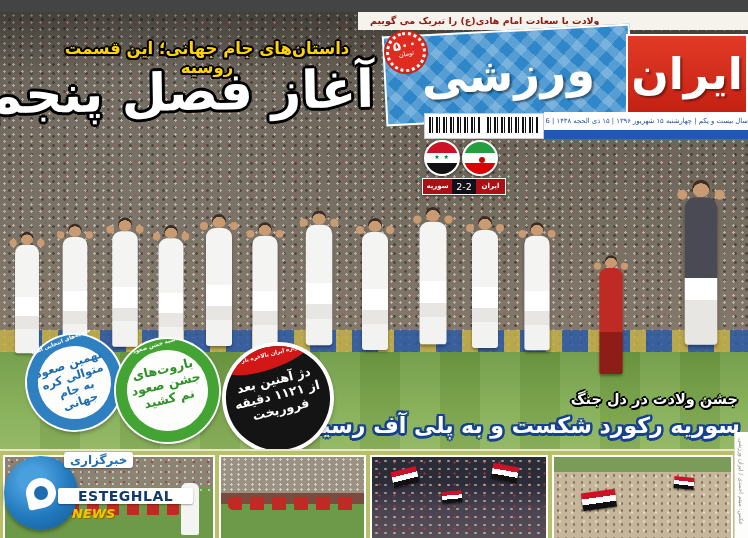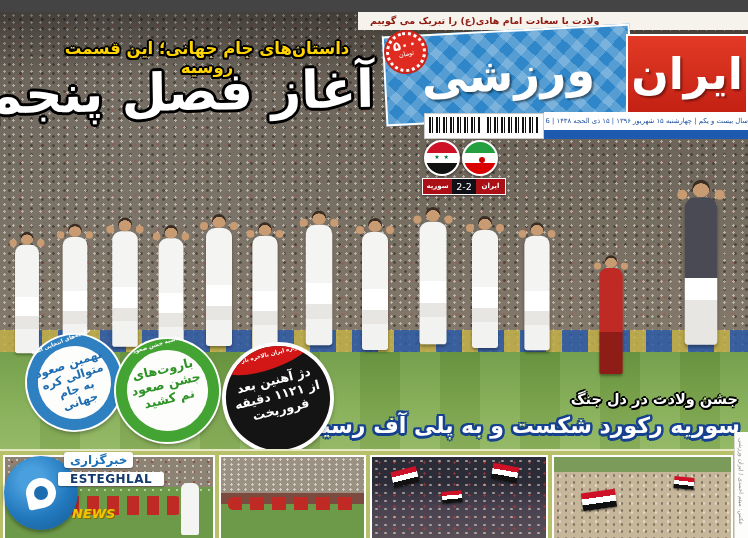--- a/index.html
+++ b/index.html
@@ -132,22 +132,22 @@
   
   .est-logo{left:0;top:440px;width:150px;height:96px;}
   .est-ball{position:absolute;left:4px;top:4px;width:74px;height:74px;border-radius:50%;
       background:radial-gradient(circle at 38% 32%,#4aa0dd 0 18%,#2279bd 55%,#155a93);
       box-shadow:0 2px 4px rgba(0,0,0,.4);}
   .est-ball::before{content:"";position:absolute;left:22px;top:22px;width:30px;height:30px;border-radius:50% 50% 50% 10%;
       background:#fff;transform:rotate(-12deg);}
   .est-ball::after{content:"";position:absolute;left:30px;top:30px;width:14px;height:14px;border-radius:50%;background:#1d6cb0;}
   .est-fa{position:absolute;left:64px;top:0;background:#fff;border-radius:3px;padding:1px 6px;
       color:#1d70b8;font-size:12px;font-weight:bold;direction:rtl;box-shadow:0 1px 2px rgba(0,0,0,.35);}
-  .est-en{position:absolute;left:58px;top:20px;background:#fff;border-radius:2px;padding:0 12px;
-      color:#123a6d;font-size:12px;font-weight:bold;letter-spacing:.5px;box-shadow:0 1px 2px rgba(0,0,0,.35);}
+  .est-en{position:absolute;left:58px;top:36px;background:#fff;border-radius:2px;padding:0 20px;
+      color:#123a6d;font-size:14px;font-weight:bold;letter-spacing:.5px;box-shadow:0 1px 2px rgba(0,0,0,.35);}
   .est-news{position:absolute;left:72px;top:54px;color:#f5c400;font-size:13px;font-weight:bold;font-style:italic;
       text-shadow:1px 1px 0 #8a6d00;}
 
   
   .credit-strip{right:0;top:420px;width:14px;height:118px;background:#fdfdfb;border-left:1px solid #d8d8cc;box-sizing:border-box;}
   .credit-strip span{position:absolute;top:6px;right:3px;writing-mode:vertical-rl;
       font-size:6px;color:#8a8a84;white-space:nowrap;direction:rtl;}
 </style>
 </head>
 <body>

